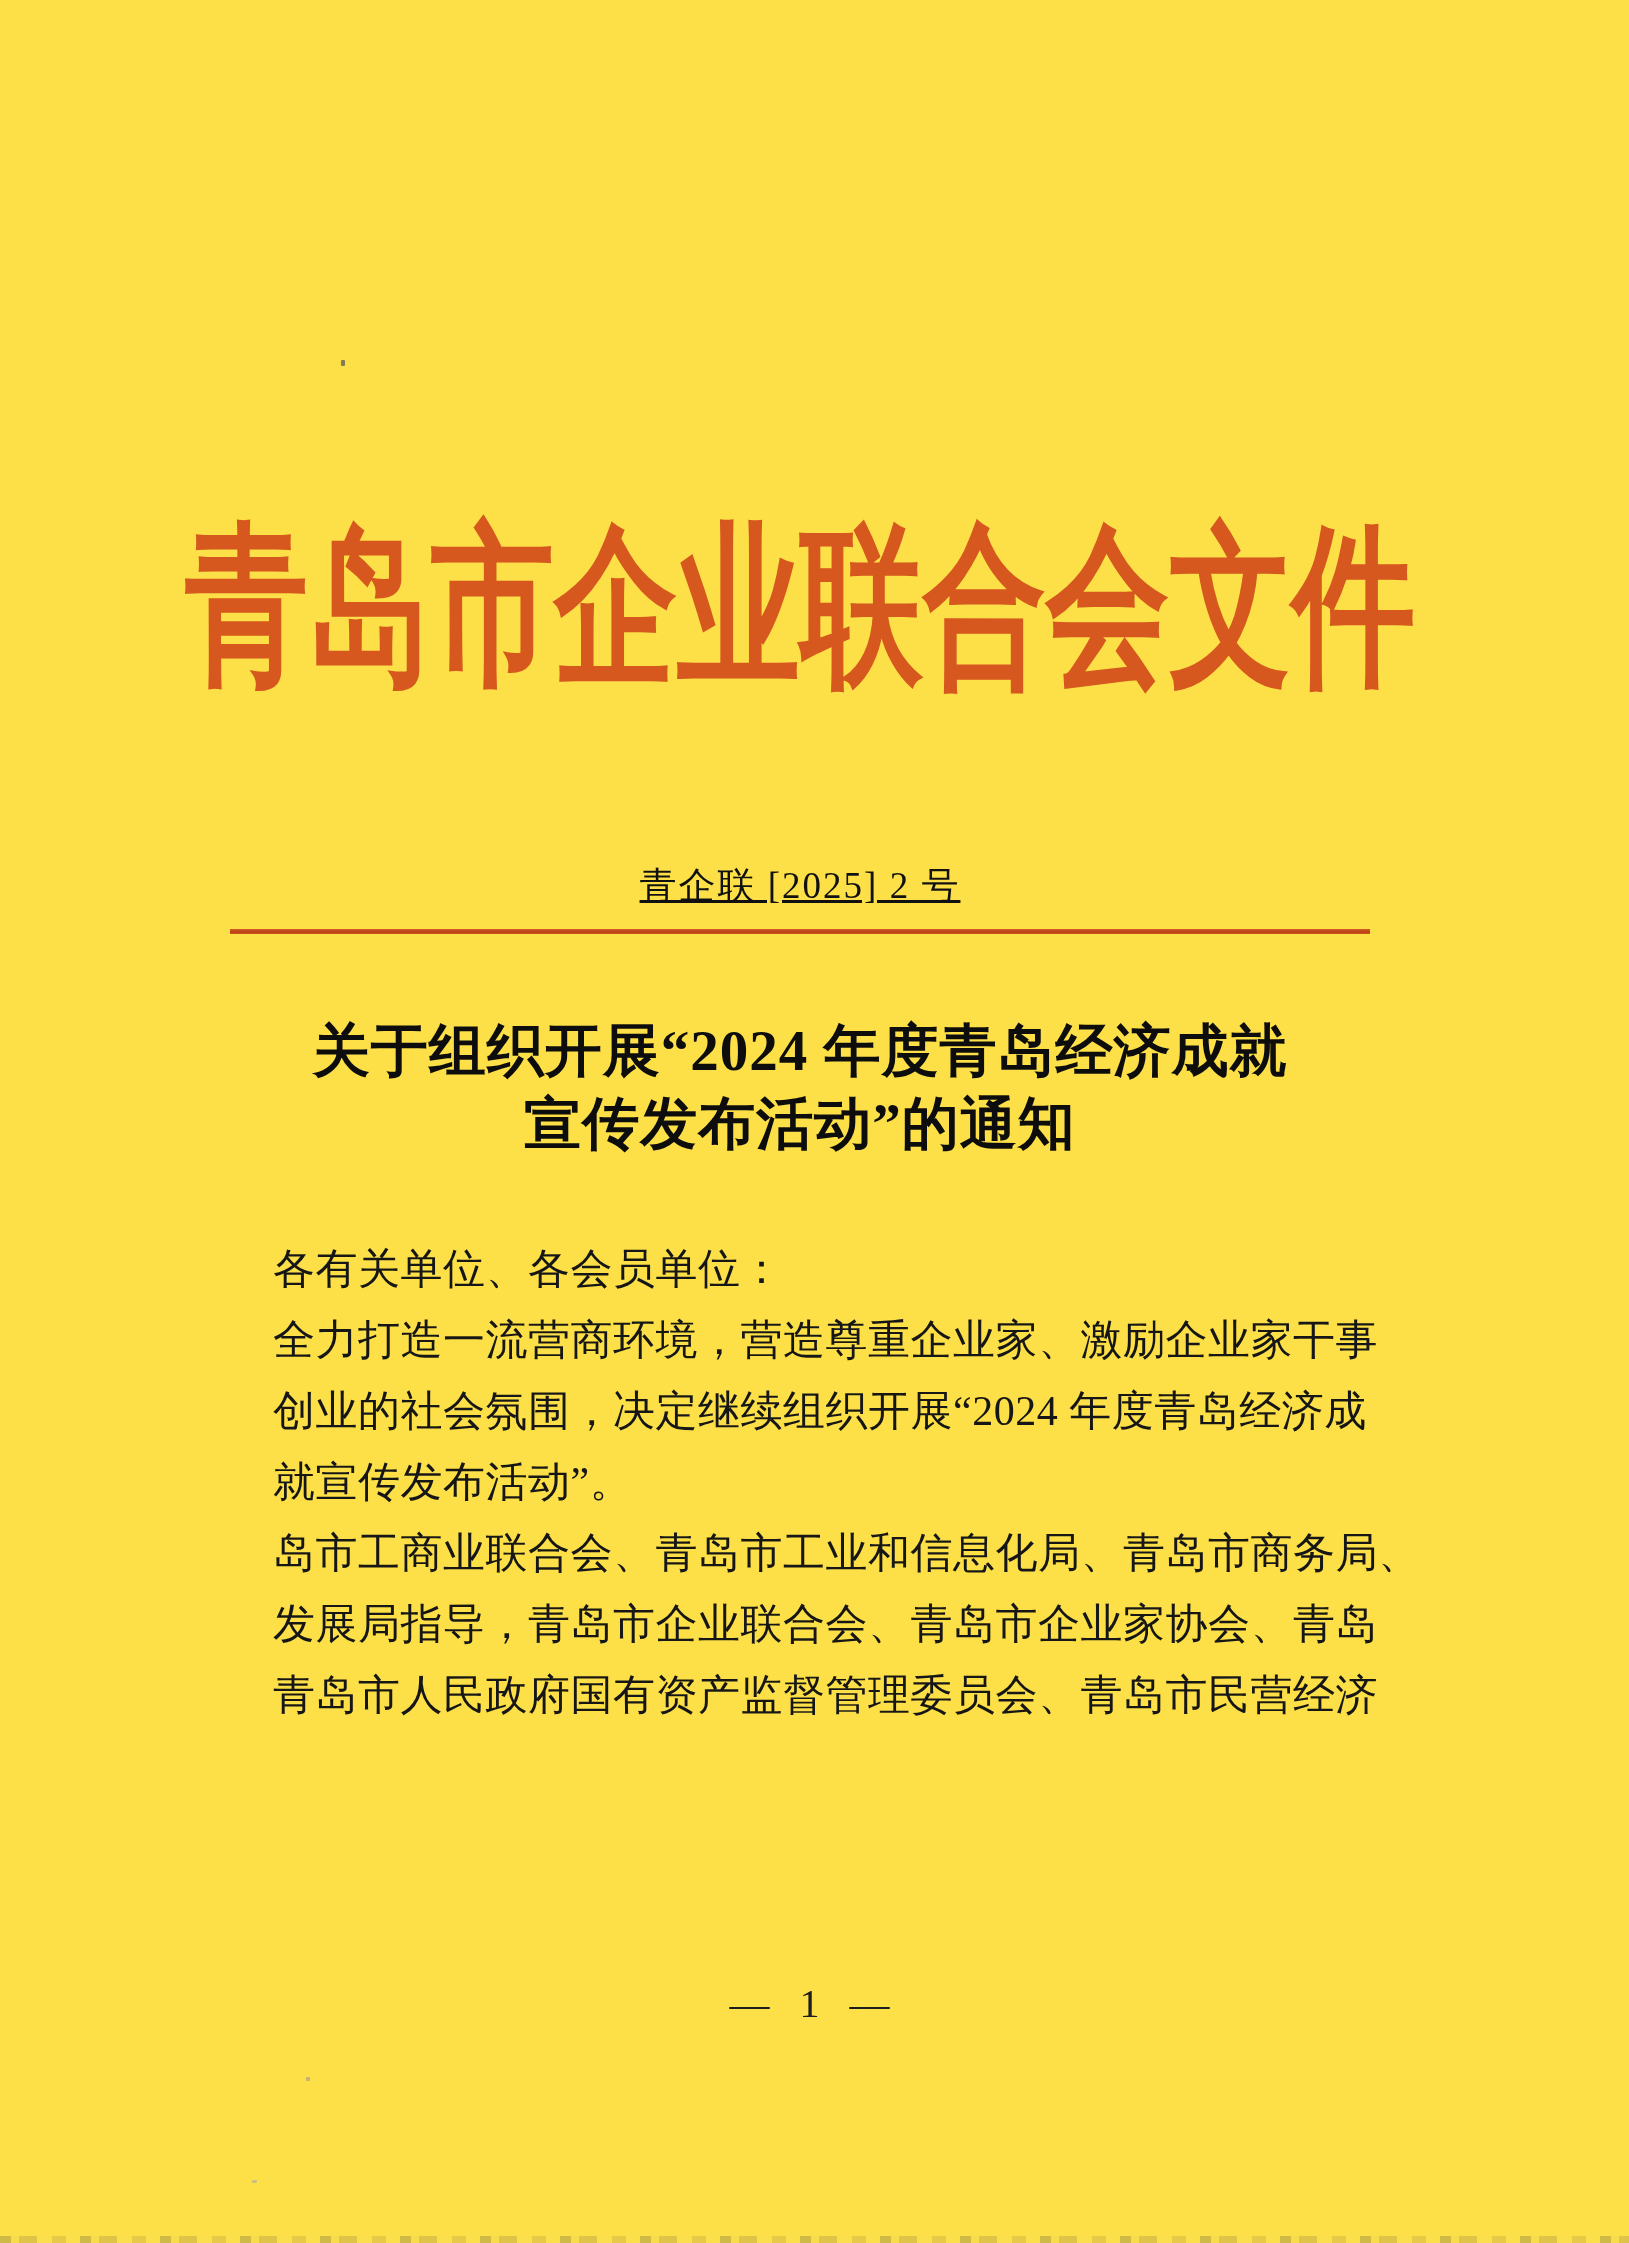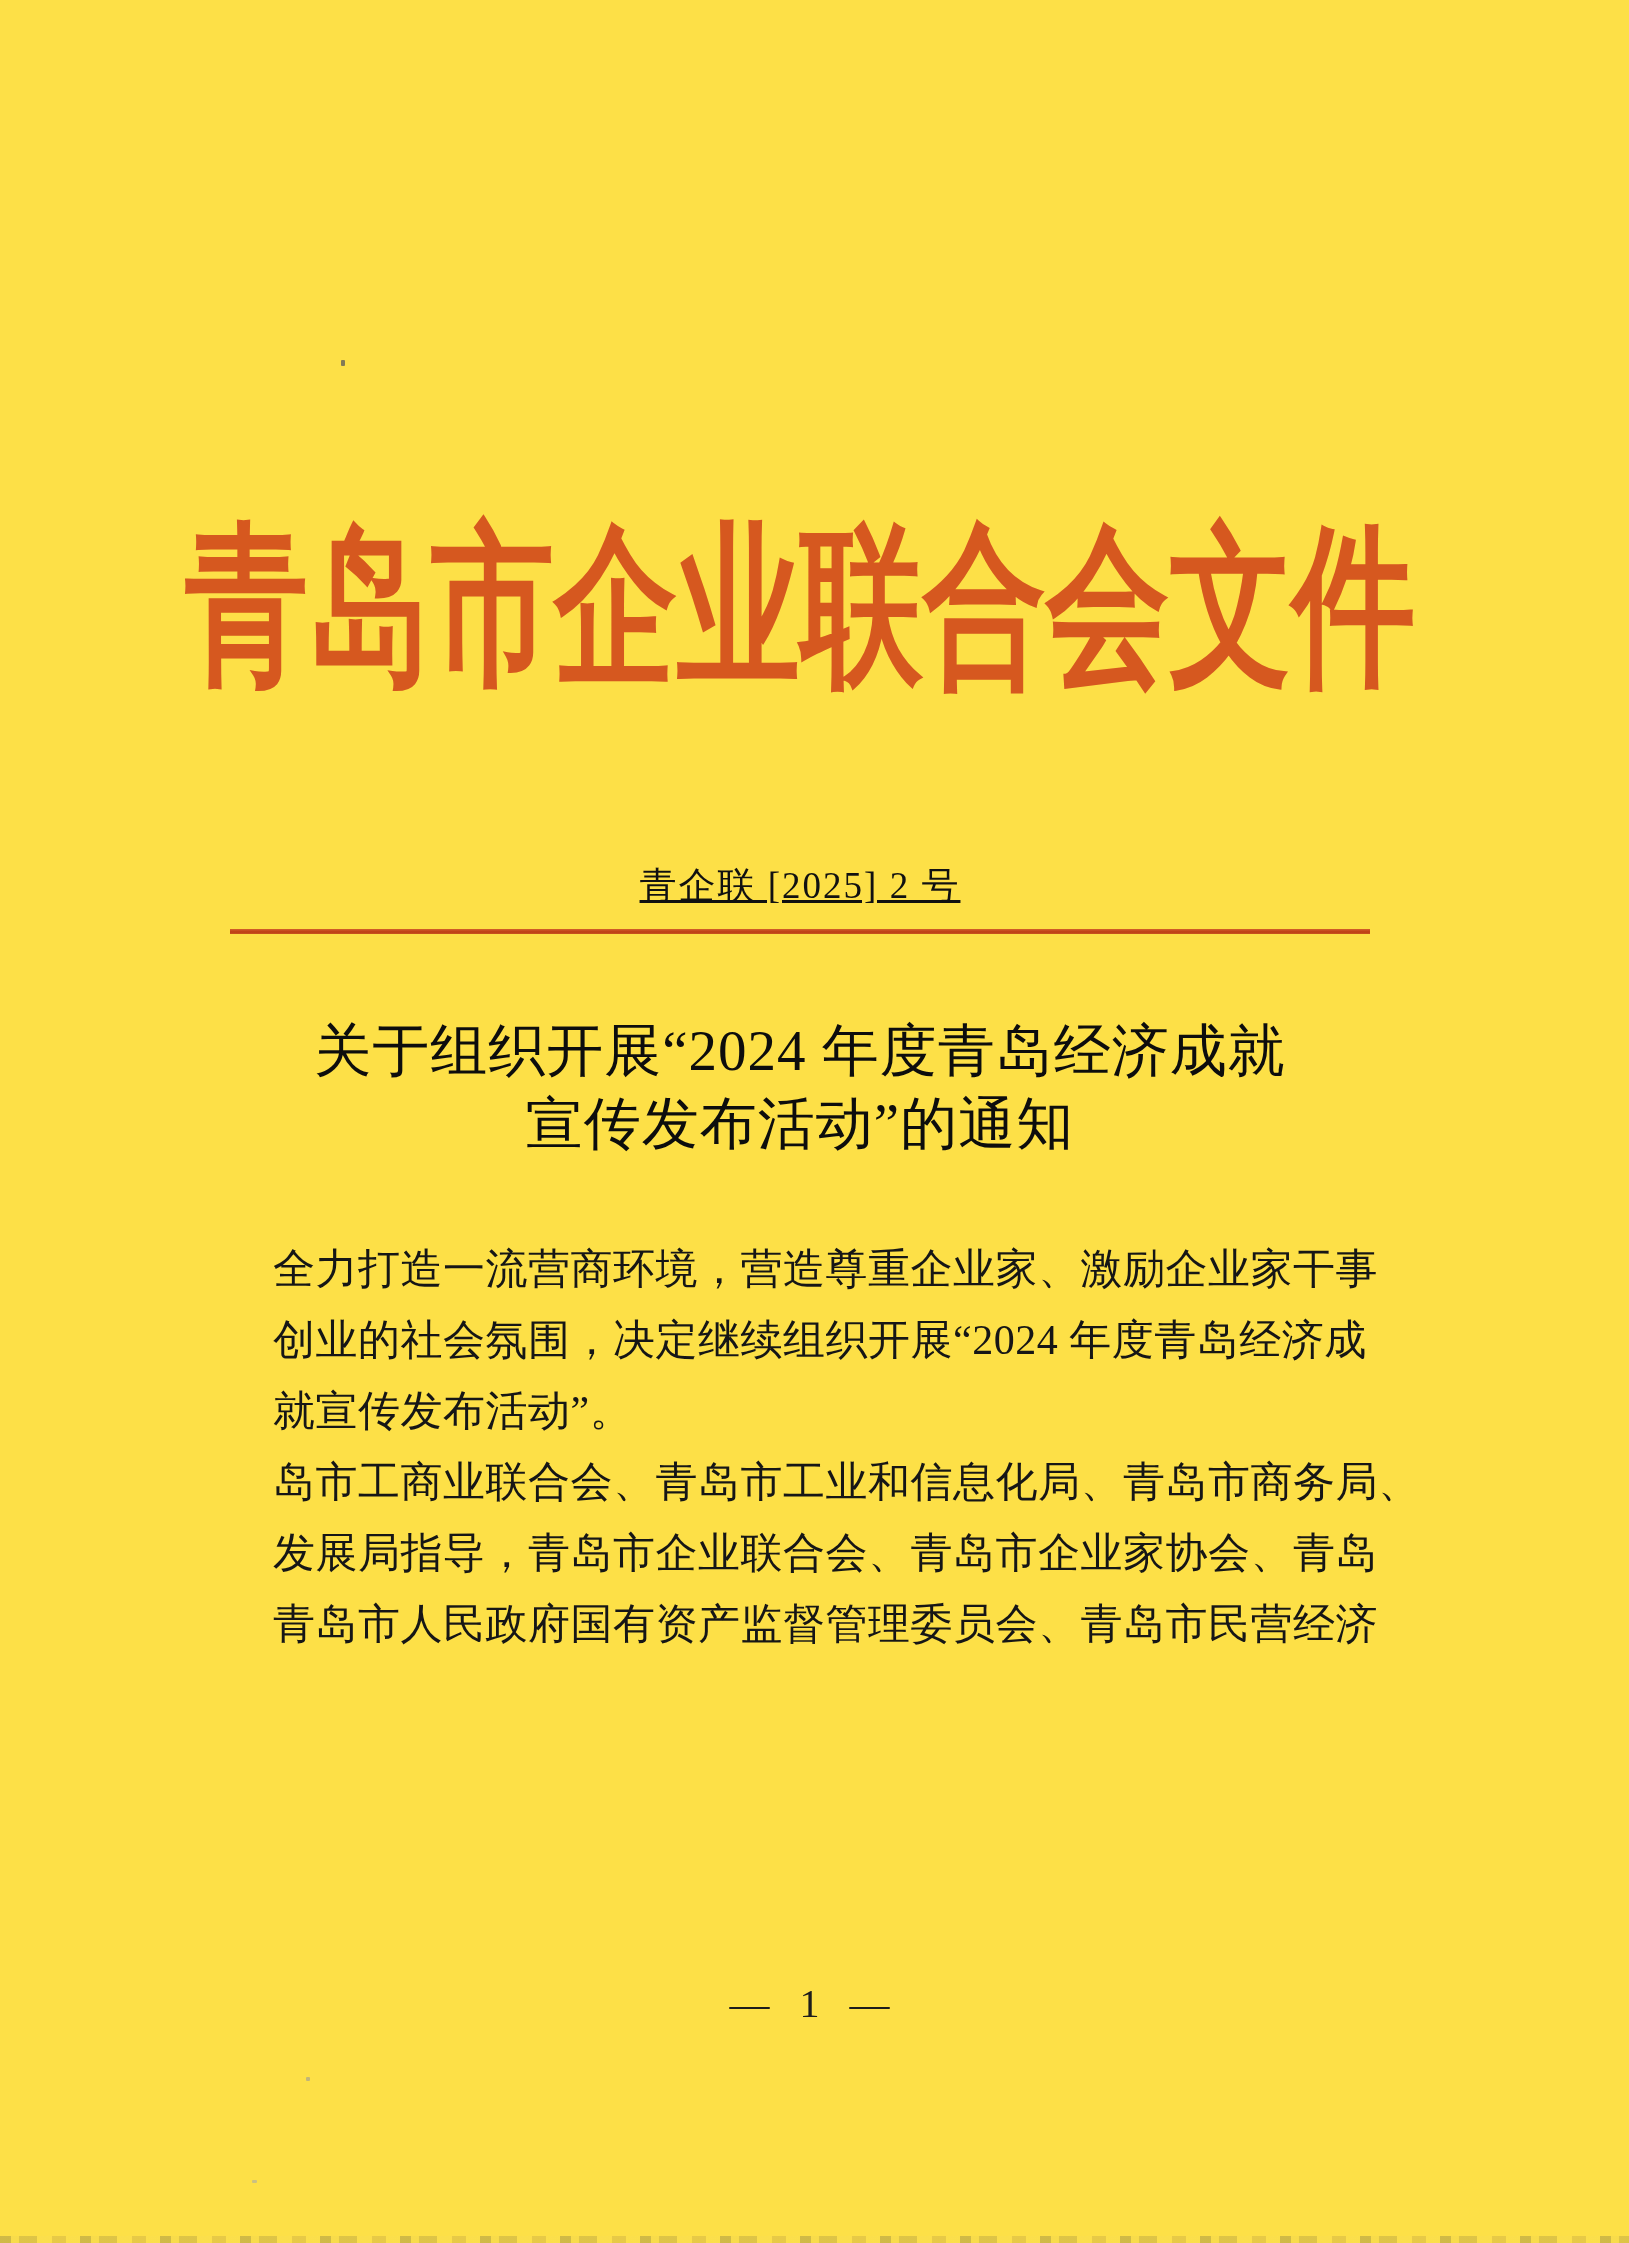--- a/index.html
+++ b/index.html
@@ -67,21 +67,21 @@
   }
 
   
   .notice-title {
     position: absolute;
     top: 1014px;
     left: 230px;
     width: 1140px;
     text-align: center;
     font-size: 57px;
-    font-weight: 400;
+    font-weight: 700;
     line-height: 73px;
     color: #0d0d0d;
     letter-spacing: 1px;
     white-space: nowrap;
   }
 
   
   .body-block {
     position: absolute;
     top: 1234px;
@@ -156,20 +156,21 @@
   <div class="doc-number">青企联 [2025] 2 号</div>
 
   <div class="red-rule"></div>
 
   <div class="notice-title">
     <div>关于组织开展“2024 年度青岛经济成就</div>
     <div>宣传发布活动”的通知</div>
   </div>
 
   <div class="body-block">
+    <div class="body-line short">各有关单位、各会员单位：</div>
     <div class="body-line">全力打造一流营商环境，营造尊重企业家、激励企业家干事</div>
     <div class="body-line">创业的社会氛围，决定继续组织开展“2024 年度青岛经济成</div>
     <div class="body-line short">就宣传发布活动”。</div>
     <div class="body-line">岛市工商业联合会、青岛市工业和信息化局、青岛市商务局、</div>
     <div class="body-line">发展局指导，青岛市企业联合会、青岛市企业家协会、青岛</div>
     <div class="body-line">青岛市人民政府国有资产监督管理委员会、青岛市民营经济</div>
   </div>
 
   <div class="page-number">— 1 —</div>
 

